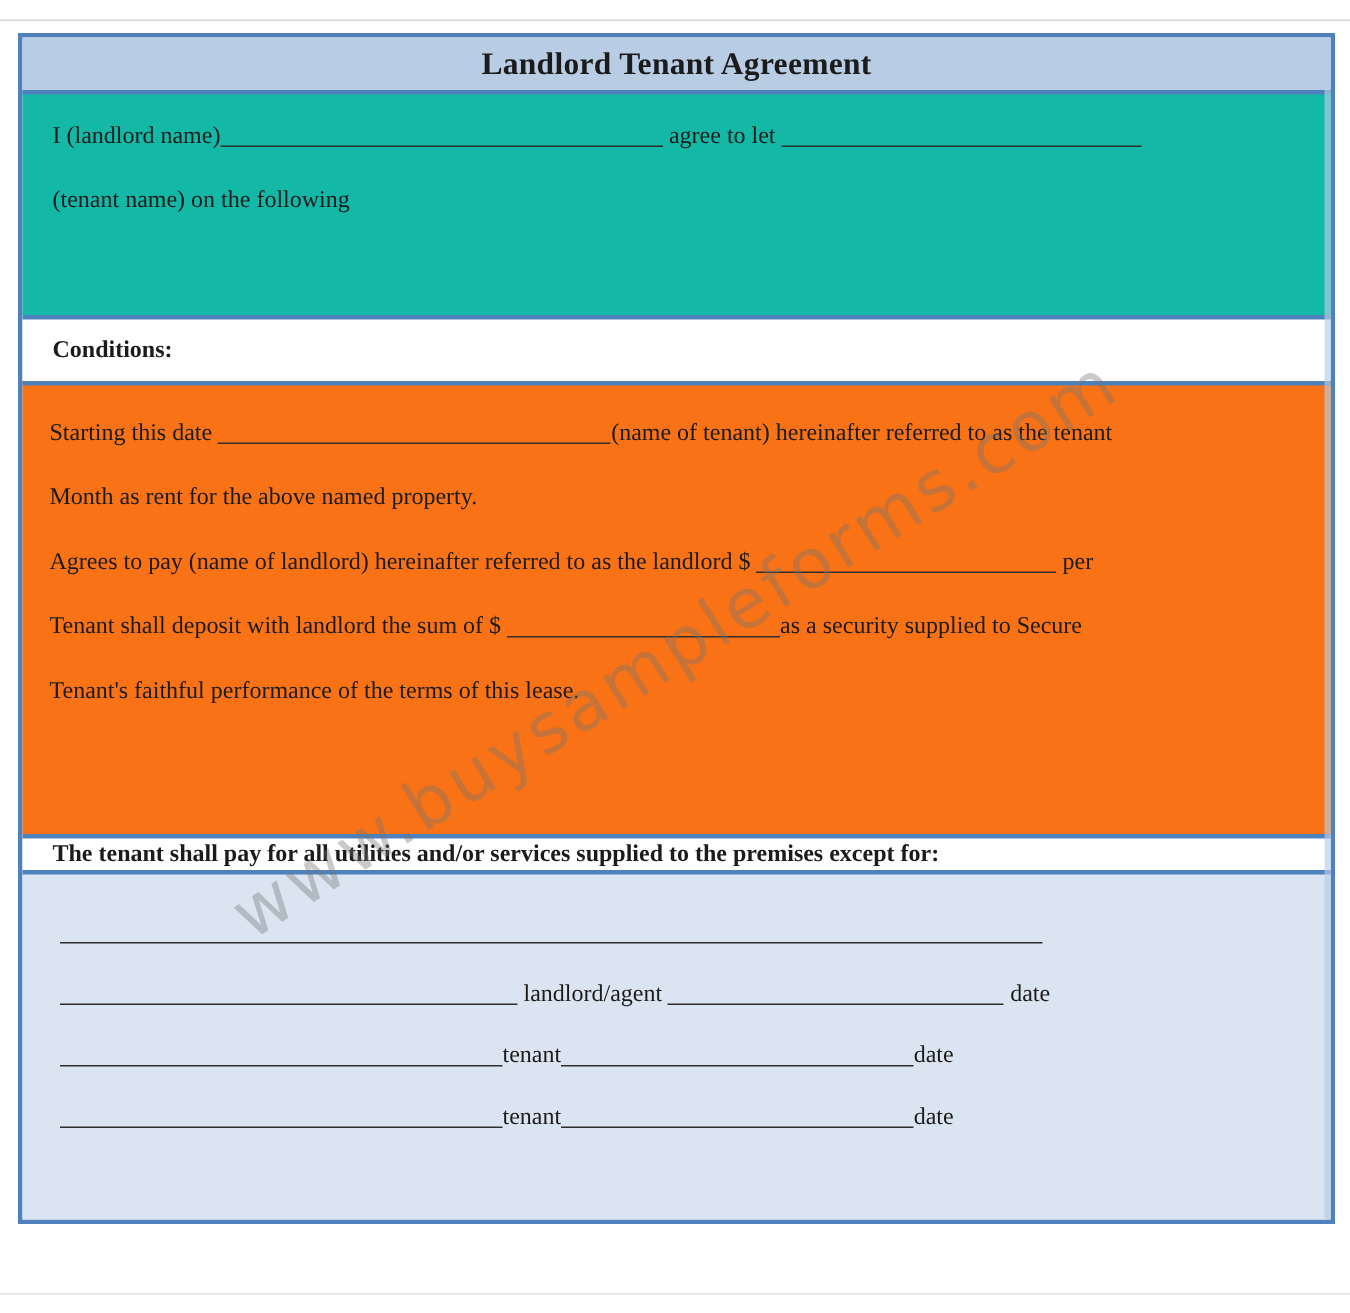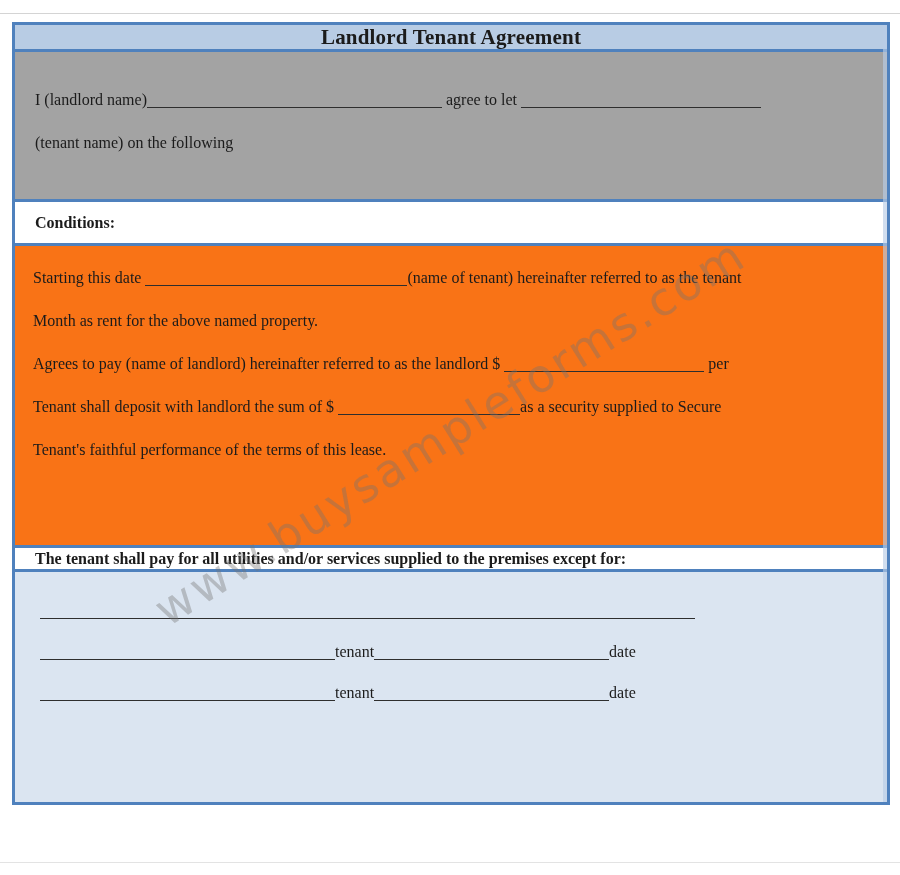--- a/index.html
+++ b/index.html
@@ -32,29 +32,29 @@
     content: "";
     position: absolute; top: 0; right: 0; bottom: 0; width: 4px;
     background: #b9cde7;
     opacity: .65;
     pointer-events: none;
   }
   .row { position: relative; }
   .row + .row { border-top: 3px solid #4f81bd; }
 
   .title-row {
-    height: 24px;
+    height: 35px;
     background: #b8cce4;
     display: flex; align-items: center; justify-content: center;
   }
   .title-row .title-text {
     font-size: 21px; font-weight: bold; letter-spacing: .2px;
   }
 
-  .parties-row { height: 150px; background: #a3a3a3; padding: 26px 20px 0 20px; }
+  .parties-row { height: 150px; background: #14b8a6; padding: 6px 20px 0 20px; }
   .terms-row { height: 302px; background: #f97316; padding: 10px 20px 0 18px; }
   .sign-row { height: 233px; background: #dbe5f1; padding: 18px 20px 0 25px; }
 
   .heading-row {
     background: #ffffff;
     padding-left: 20px;
     display: flex; align-items: center;
   }
   .conditions-row { height: 44px; }
   .utilities-row { height: 24px; text-align: center; }
@@ -142,20 +142,23 @@
 
   <div class="row heading-row utilities-row">
     <span class="heading-text">The tenant shall pay for all utilities and/or services supplied to the premises except for:</span>
   </div>
 
   <div class="row sign-row">
     <div class="line">
       <span class="blank b-utilities"></span>
     </div>
     <div class="line">
+      <span class="blank b-sig-landlord"></span><span> landlord/agent </span><span class="blank b-date-landlord"></span><span> date</span>
+    </div>
+    <div class="line">
       <span class="blank b-sig-tenant"></span><span>tenant</span><span class="blank b-date-tenant"></span><span>date</span>
     </div>
     <div class="line">
       <span class="blank b-sig-tenant"></span><span>tenant</span><span class="blank b-date-tenant"></span><span>date</span>
     </div>
   </div>
 
 </div>
 
 <div class="watermark">www.buysampleforms.com</div>

